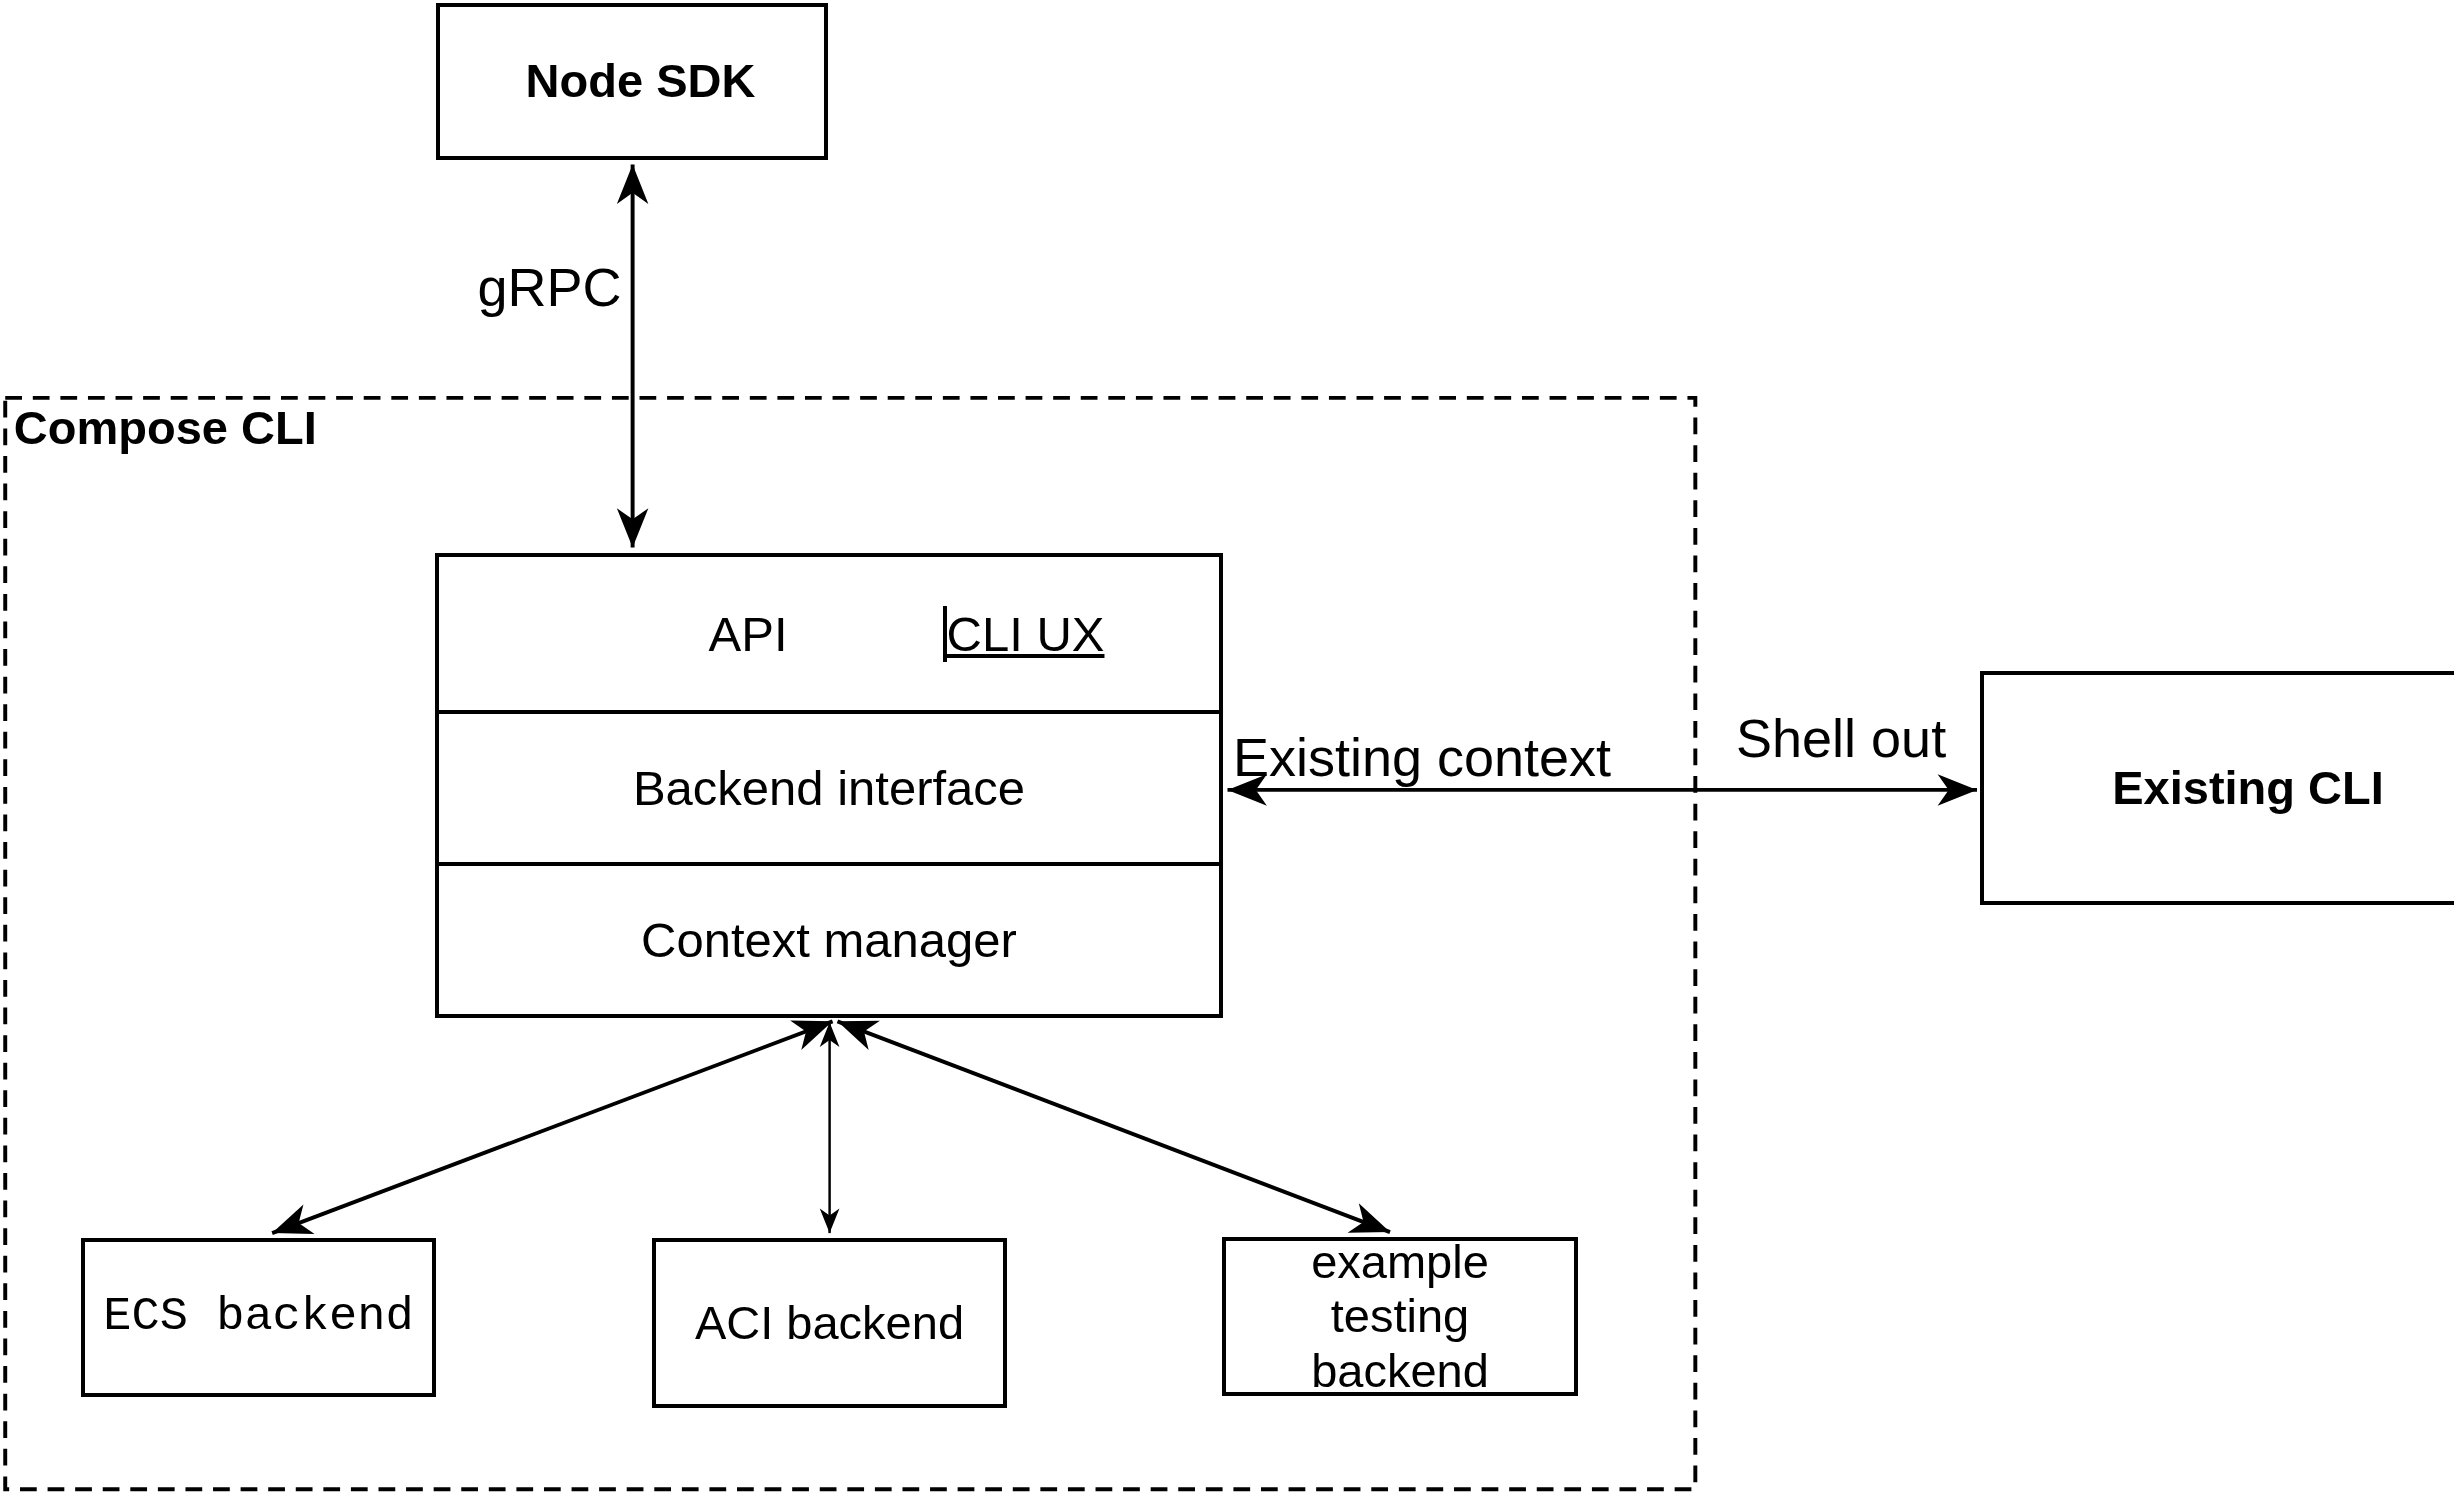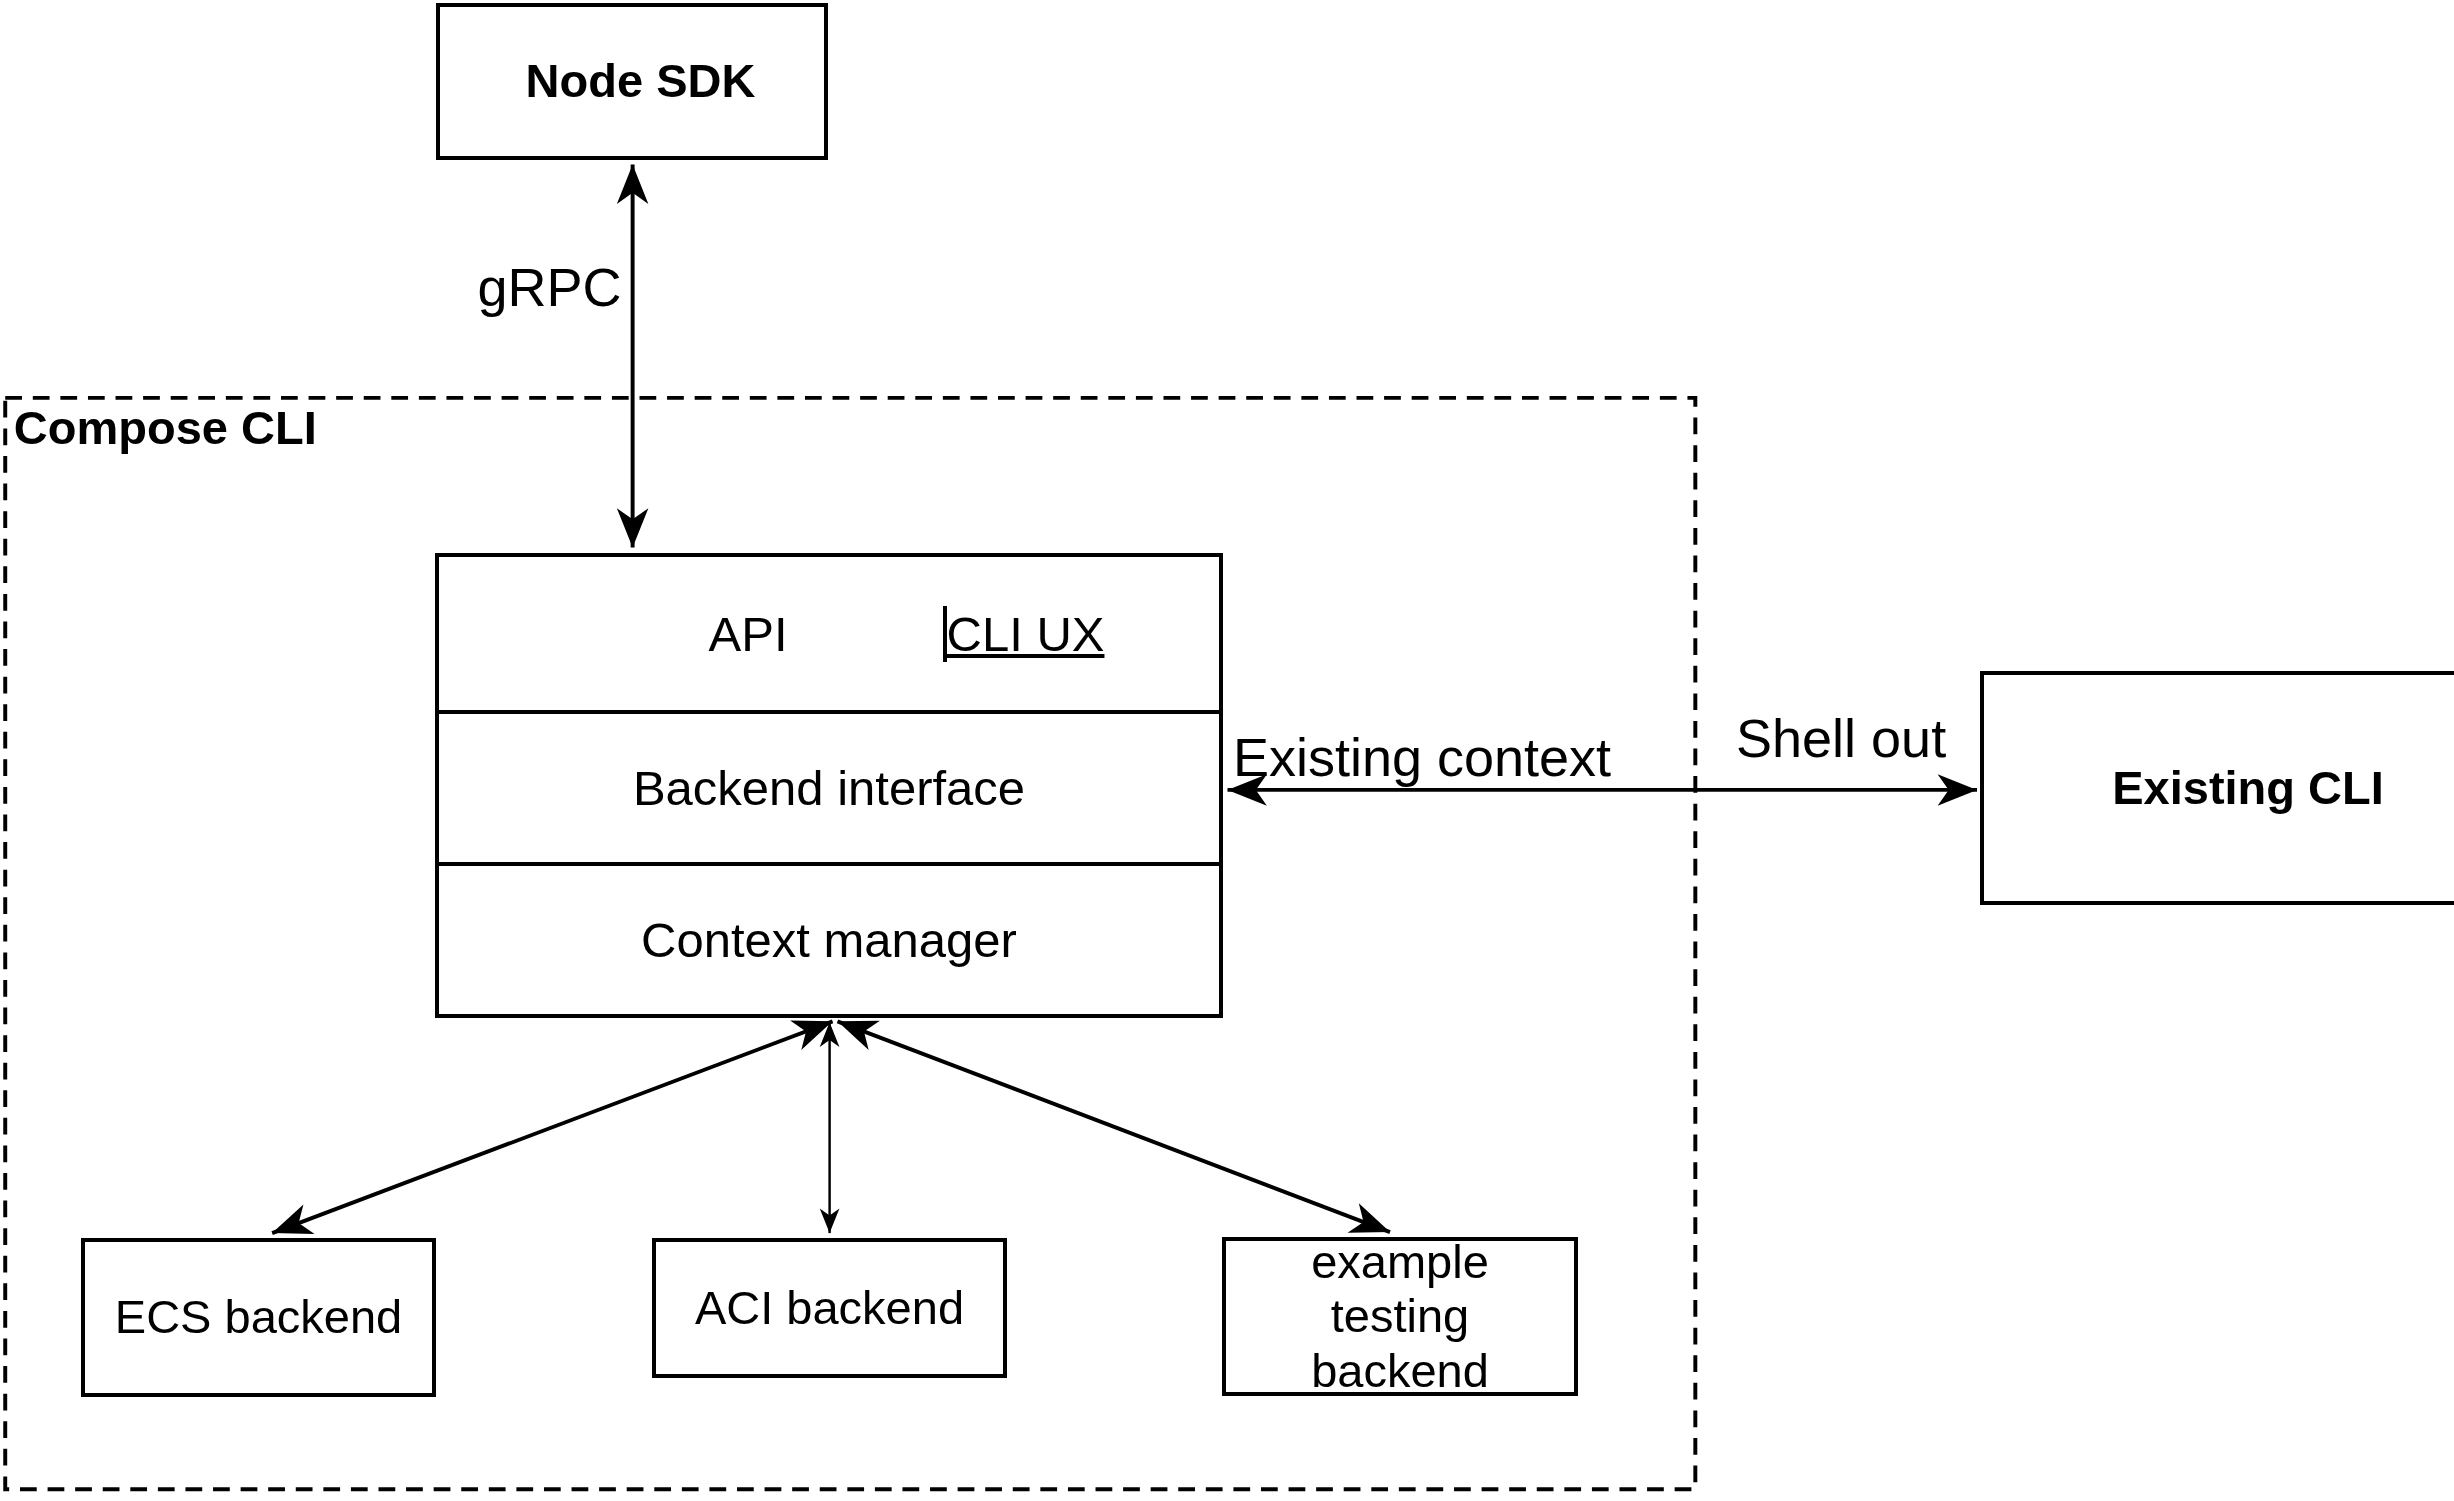--- a/index.html
+++ b/index.html
@@ -25,22 +25,22 @@
     display: flex;
     align-items: center;
     justify-content: center;
     text-align: center;
     font-size: 47px;
     line-height: 1.15;
   }
   .bold { font-weight: bold; }
   .node-sdk   { left: 436px;  top: 3px;    width: 392px; height: 157px; padding-left: 17px; }
   .existing-cli{ left: 1980px; top: 671px; width: 536px; height: 234px; }
-  .ecs-box    { left: 81px;   top: 1238px; width: 355px; height: 159px; }
-  .aci-box    { left: 652px;  top: 1238px; width: 355px; height: 140px; }
+  .ecs-box    { left: 81px;   top: 1238px; width: 355px; height: 159px; font-family: Liberation Mono, monospace; }
+  .aci-box    { left: 652px;  top: 1238px; width: 355px; height: 170px; }
   .example-box{ left: 1222px; top: 1237px; width: 356px; height: 159px; padding: 0 19.7px; }
   .stack {
     position: absolute;
     left: 435px; top: 553px;
     width: 788px; height: 465px;
     box-sizing: border-box;
     border: 4.9px solid #000000;
     background: #ffffff;
     display: grid;
     grid-template-rows: 153px 152px auto;

